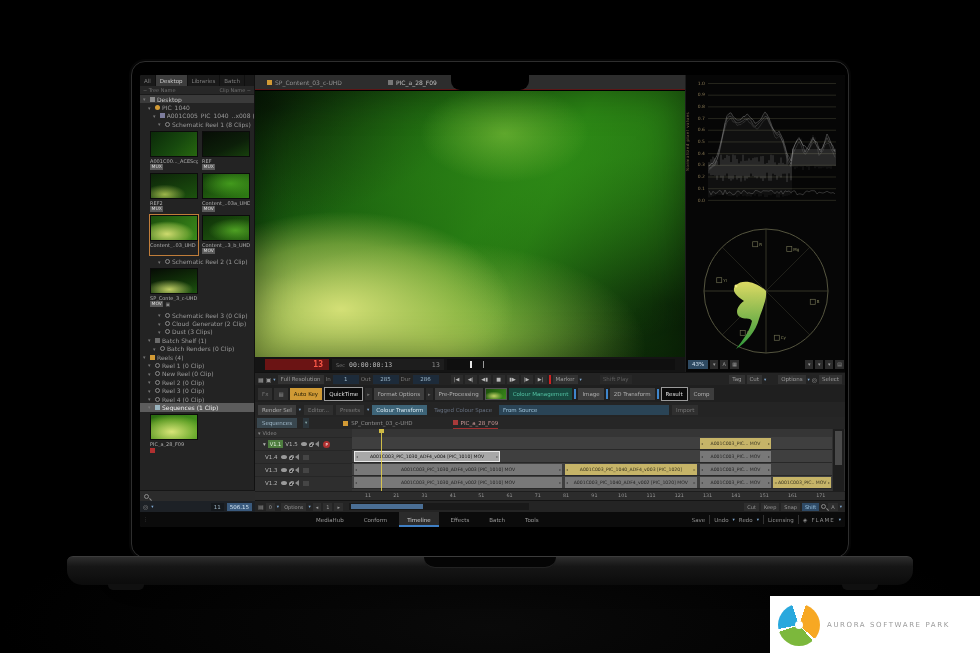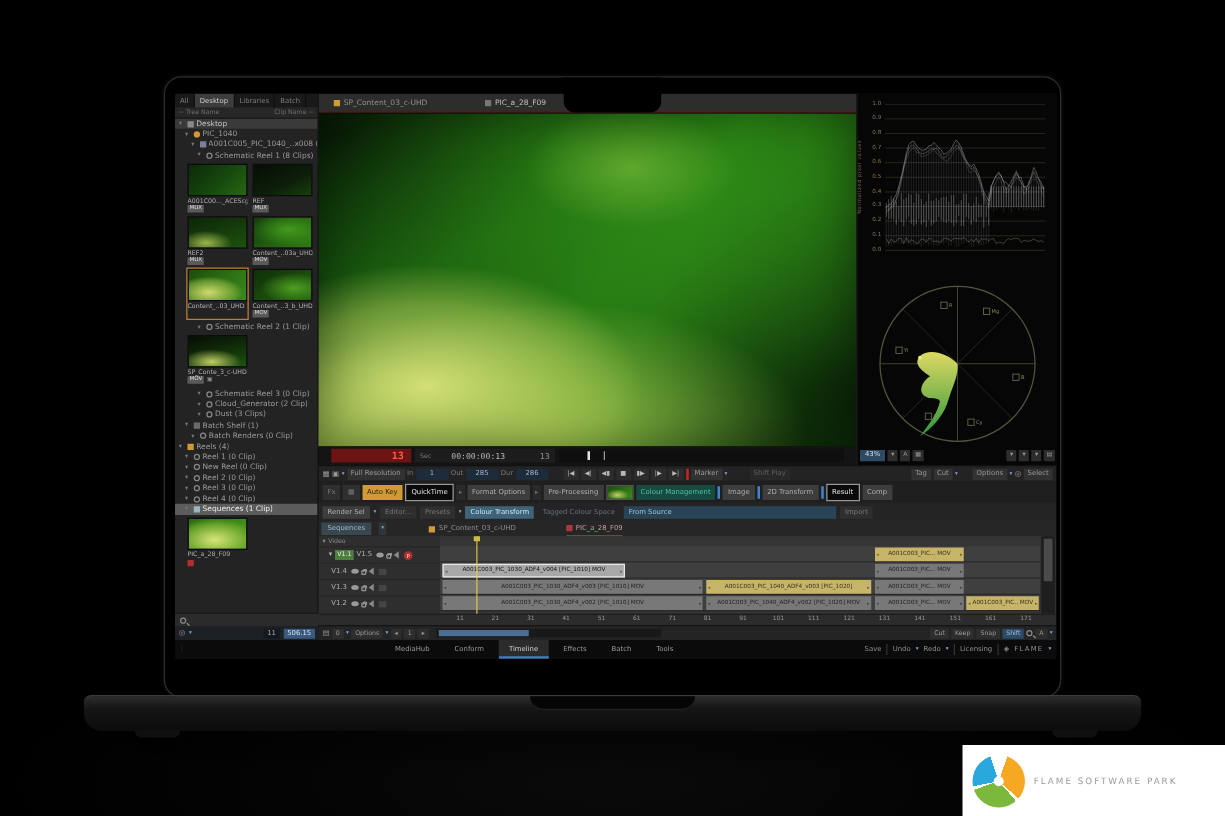--- a/index.html
+++ b/index.html
@@ -91,21 +91,21 @@
       radial-gradient(ellipse 160px 110px at 2% 98%, rgba(150,185,70,.85), transparent 70%),
       radial-gradient(ellipse 420px 240px at 62% 30%, rgba(45,135,22,.85), transparent 75%),
       radial-gradient(ellipse 300px 200px at 96% 80%, rgba(8,30,6,.95), transparent 75%),
       radial-gradient(ellipse 260px 160px at 4% 6%, rgba(4,14,4,.9), transparent 70%),
       linear-gradient(115deg,#0d3c0a 0%,#1d670f 45%,#2c8a15 62%,#15470c 100%);
     box-shadow:inset 0 0 40px rgba(0,0,0,.45); }
   .tc-row { position:absolute; left:0; top:282px; width:430px; height:15px; background:#141414;
     display:flex; align-items:center; gap:3px; padding:0 10px; }
   .tc-frame { width:64px; height:11px; background:#6b1414; color:#ff5a4a; font-family:"DejaVu Sans Mono",monospace;
     font-size:8px; font-weight:bold; text-align:right; padding-right:6px; line-height:11px; }
-  .tc-box { width:112px; height:11px; background:#1d1d1d; display:flex; align-items:center; gap:16px; padding:0 4px; }
+  .tc-box { width:112px; height:11px; background:#1d1d1d; display:flex; align-items:center; gap:4px; padding:0 4px; }
   .tc-sec { font-size:5px; color:#777; }
   .tc-time { font-size:6.5px; color:#b8b8b8; font-family:"DejaVu Sans Mono",monospace; }
   .tc-frames { font-size:6.5px; color:#8f8f8f; margin-left:auto; }
   .tc-scrub { flex:1; height:11px; background:#0f0f0f; position:relative; }
   .scrub-mark { position:absolute; top:2px; width:2px; height:7px; background:#e6e6e6; }
   .scrub-mark.m2 { width:1px; background:#9a9a9a; }
 
   
   .scopes { left:545px; top:0; width:160px; height:297px; background:#060606; border-left:1px solid #1c1c1c; }
   .wf-wrap { position:absolute; left:22px; top:8px; width:128px; height:118px;
@@ -842,17 +842,17 @@
 
   <div class="base">
     <div class="base-notch"></div>
   </div>
   <div class="foot l"></div>
   <div class="foot r"></div>
 
   <div class="wm">
     <div class="wm-logo"></div>
     <div>
-      <div class="wm-sub">FLAME SOFTWARE PARK</div>
+      <div class="wm-sub">AURORA SOFTWARE PARK</div>
     </div>
   </div>
 
 </div>
 
 </body></html>

